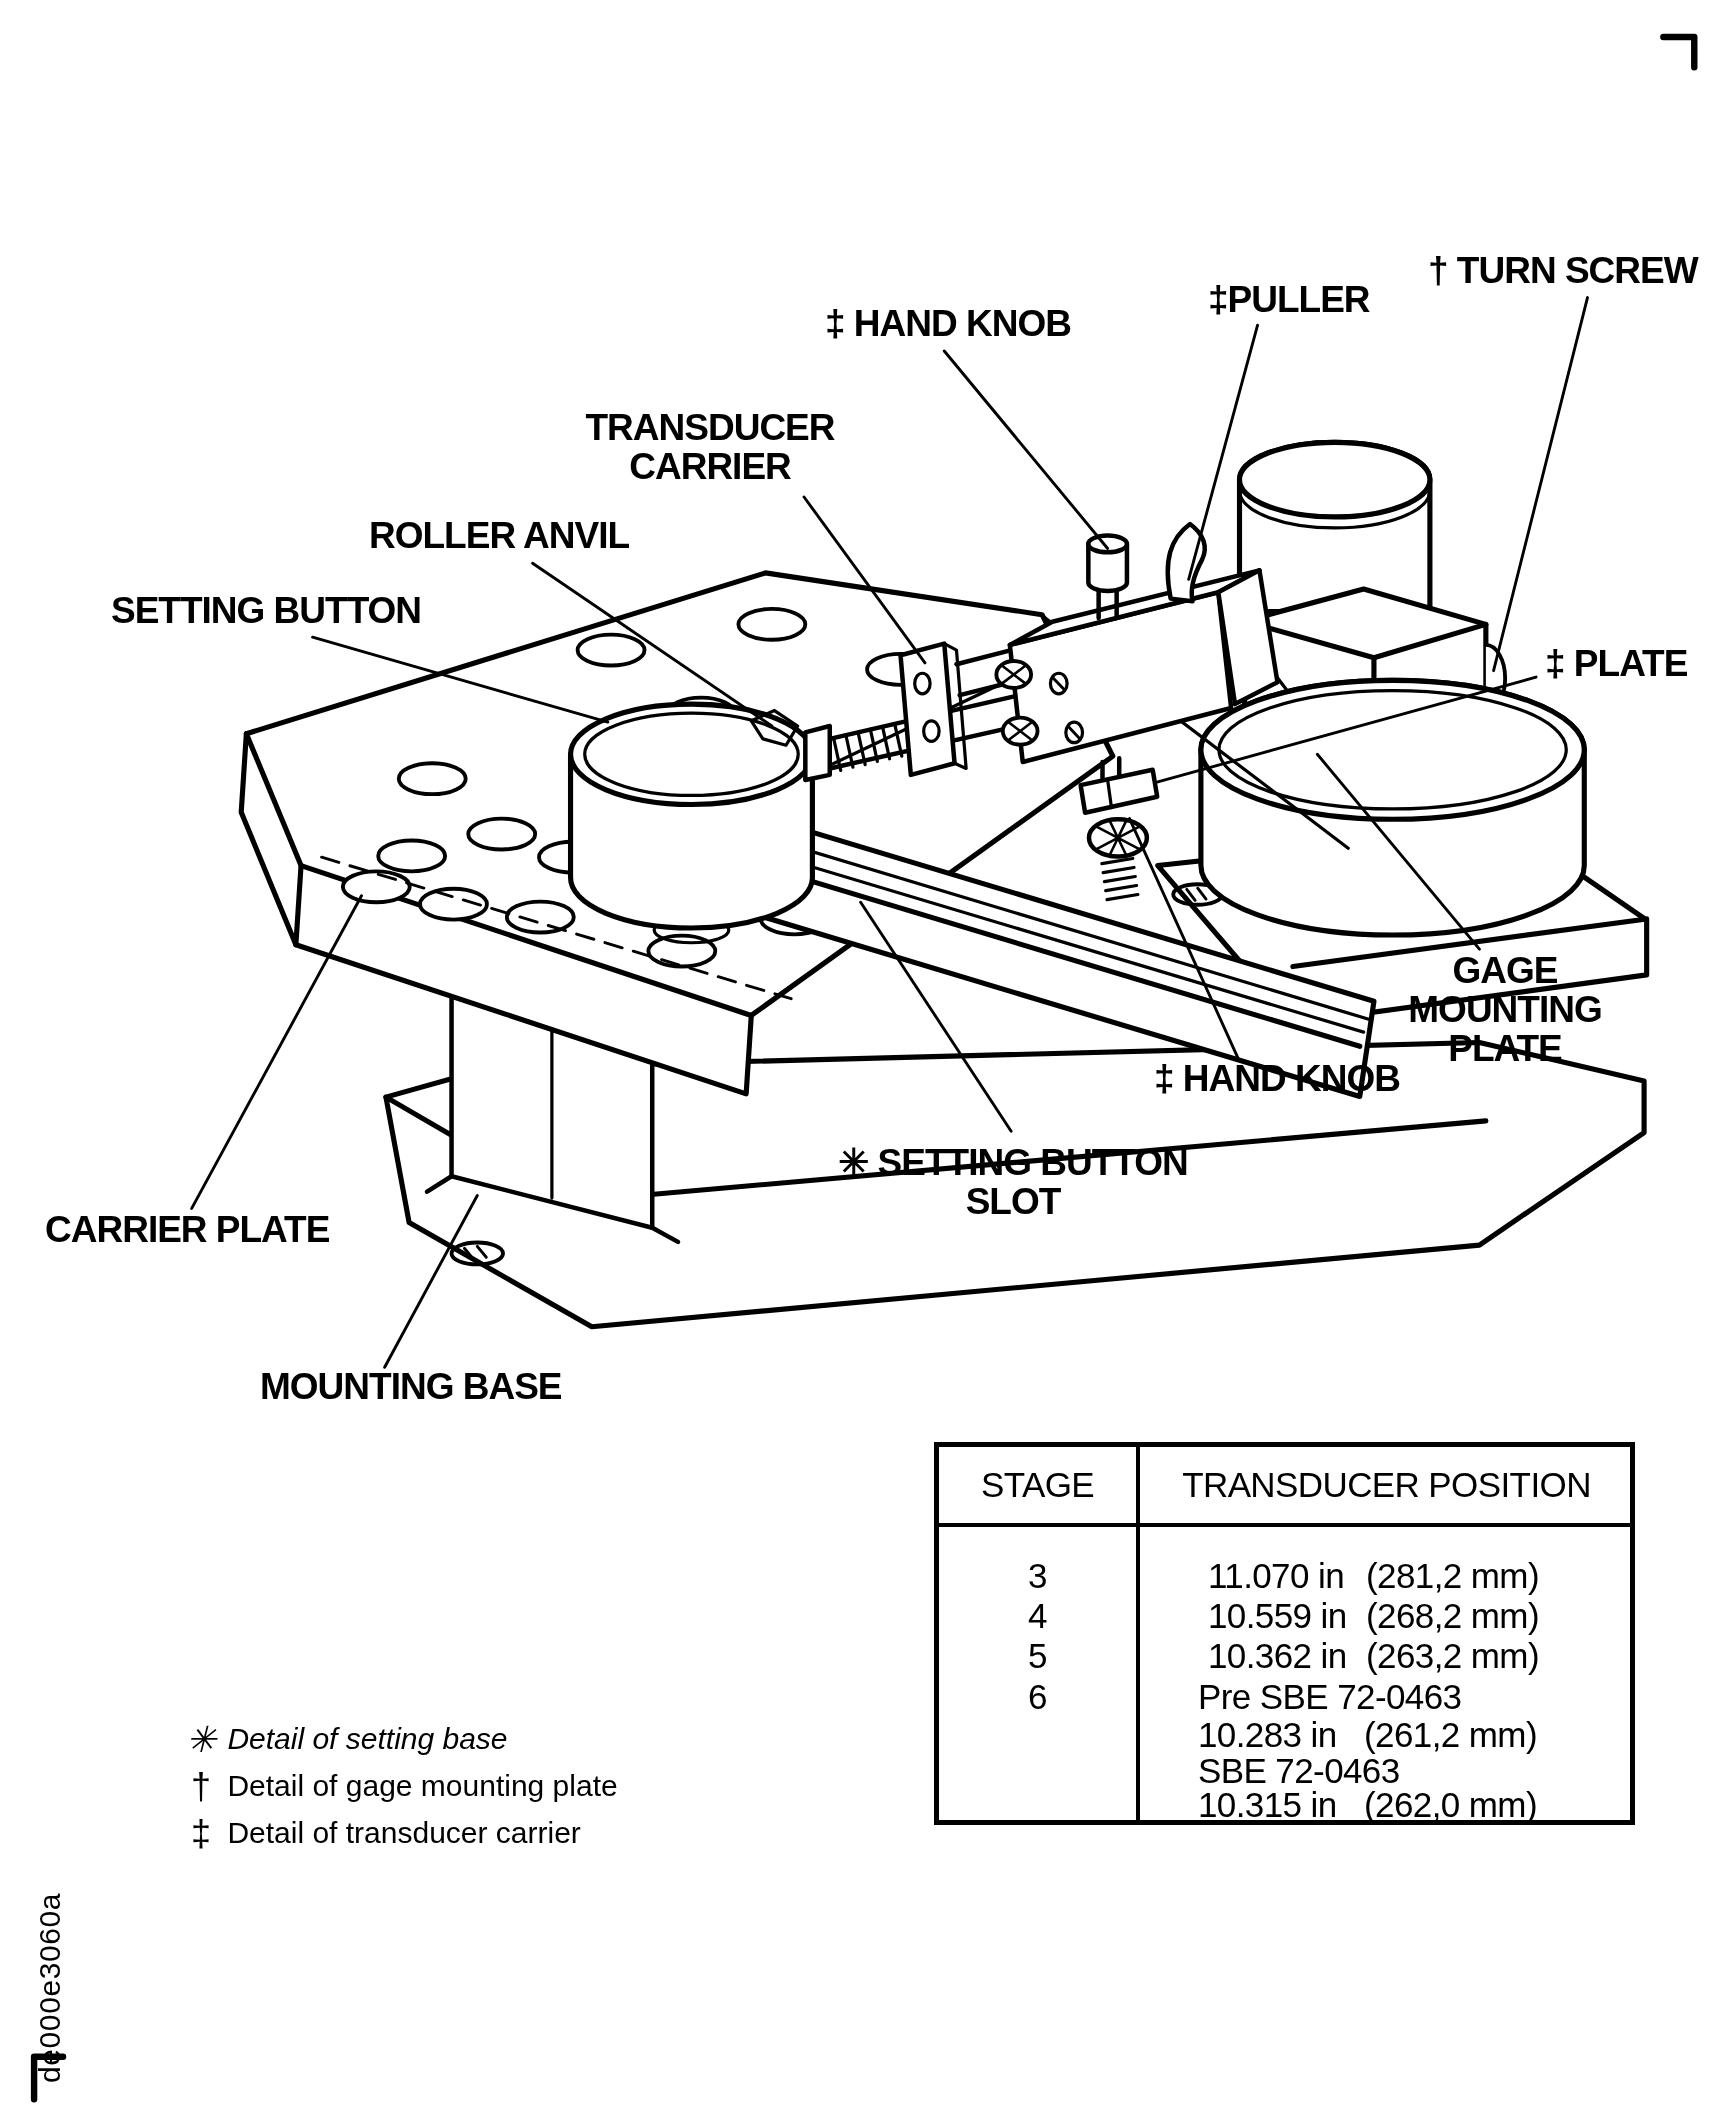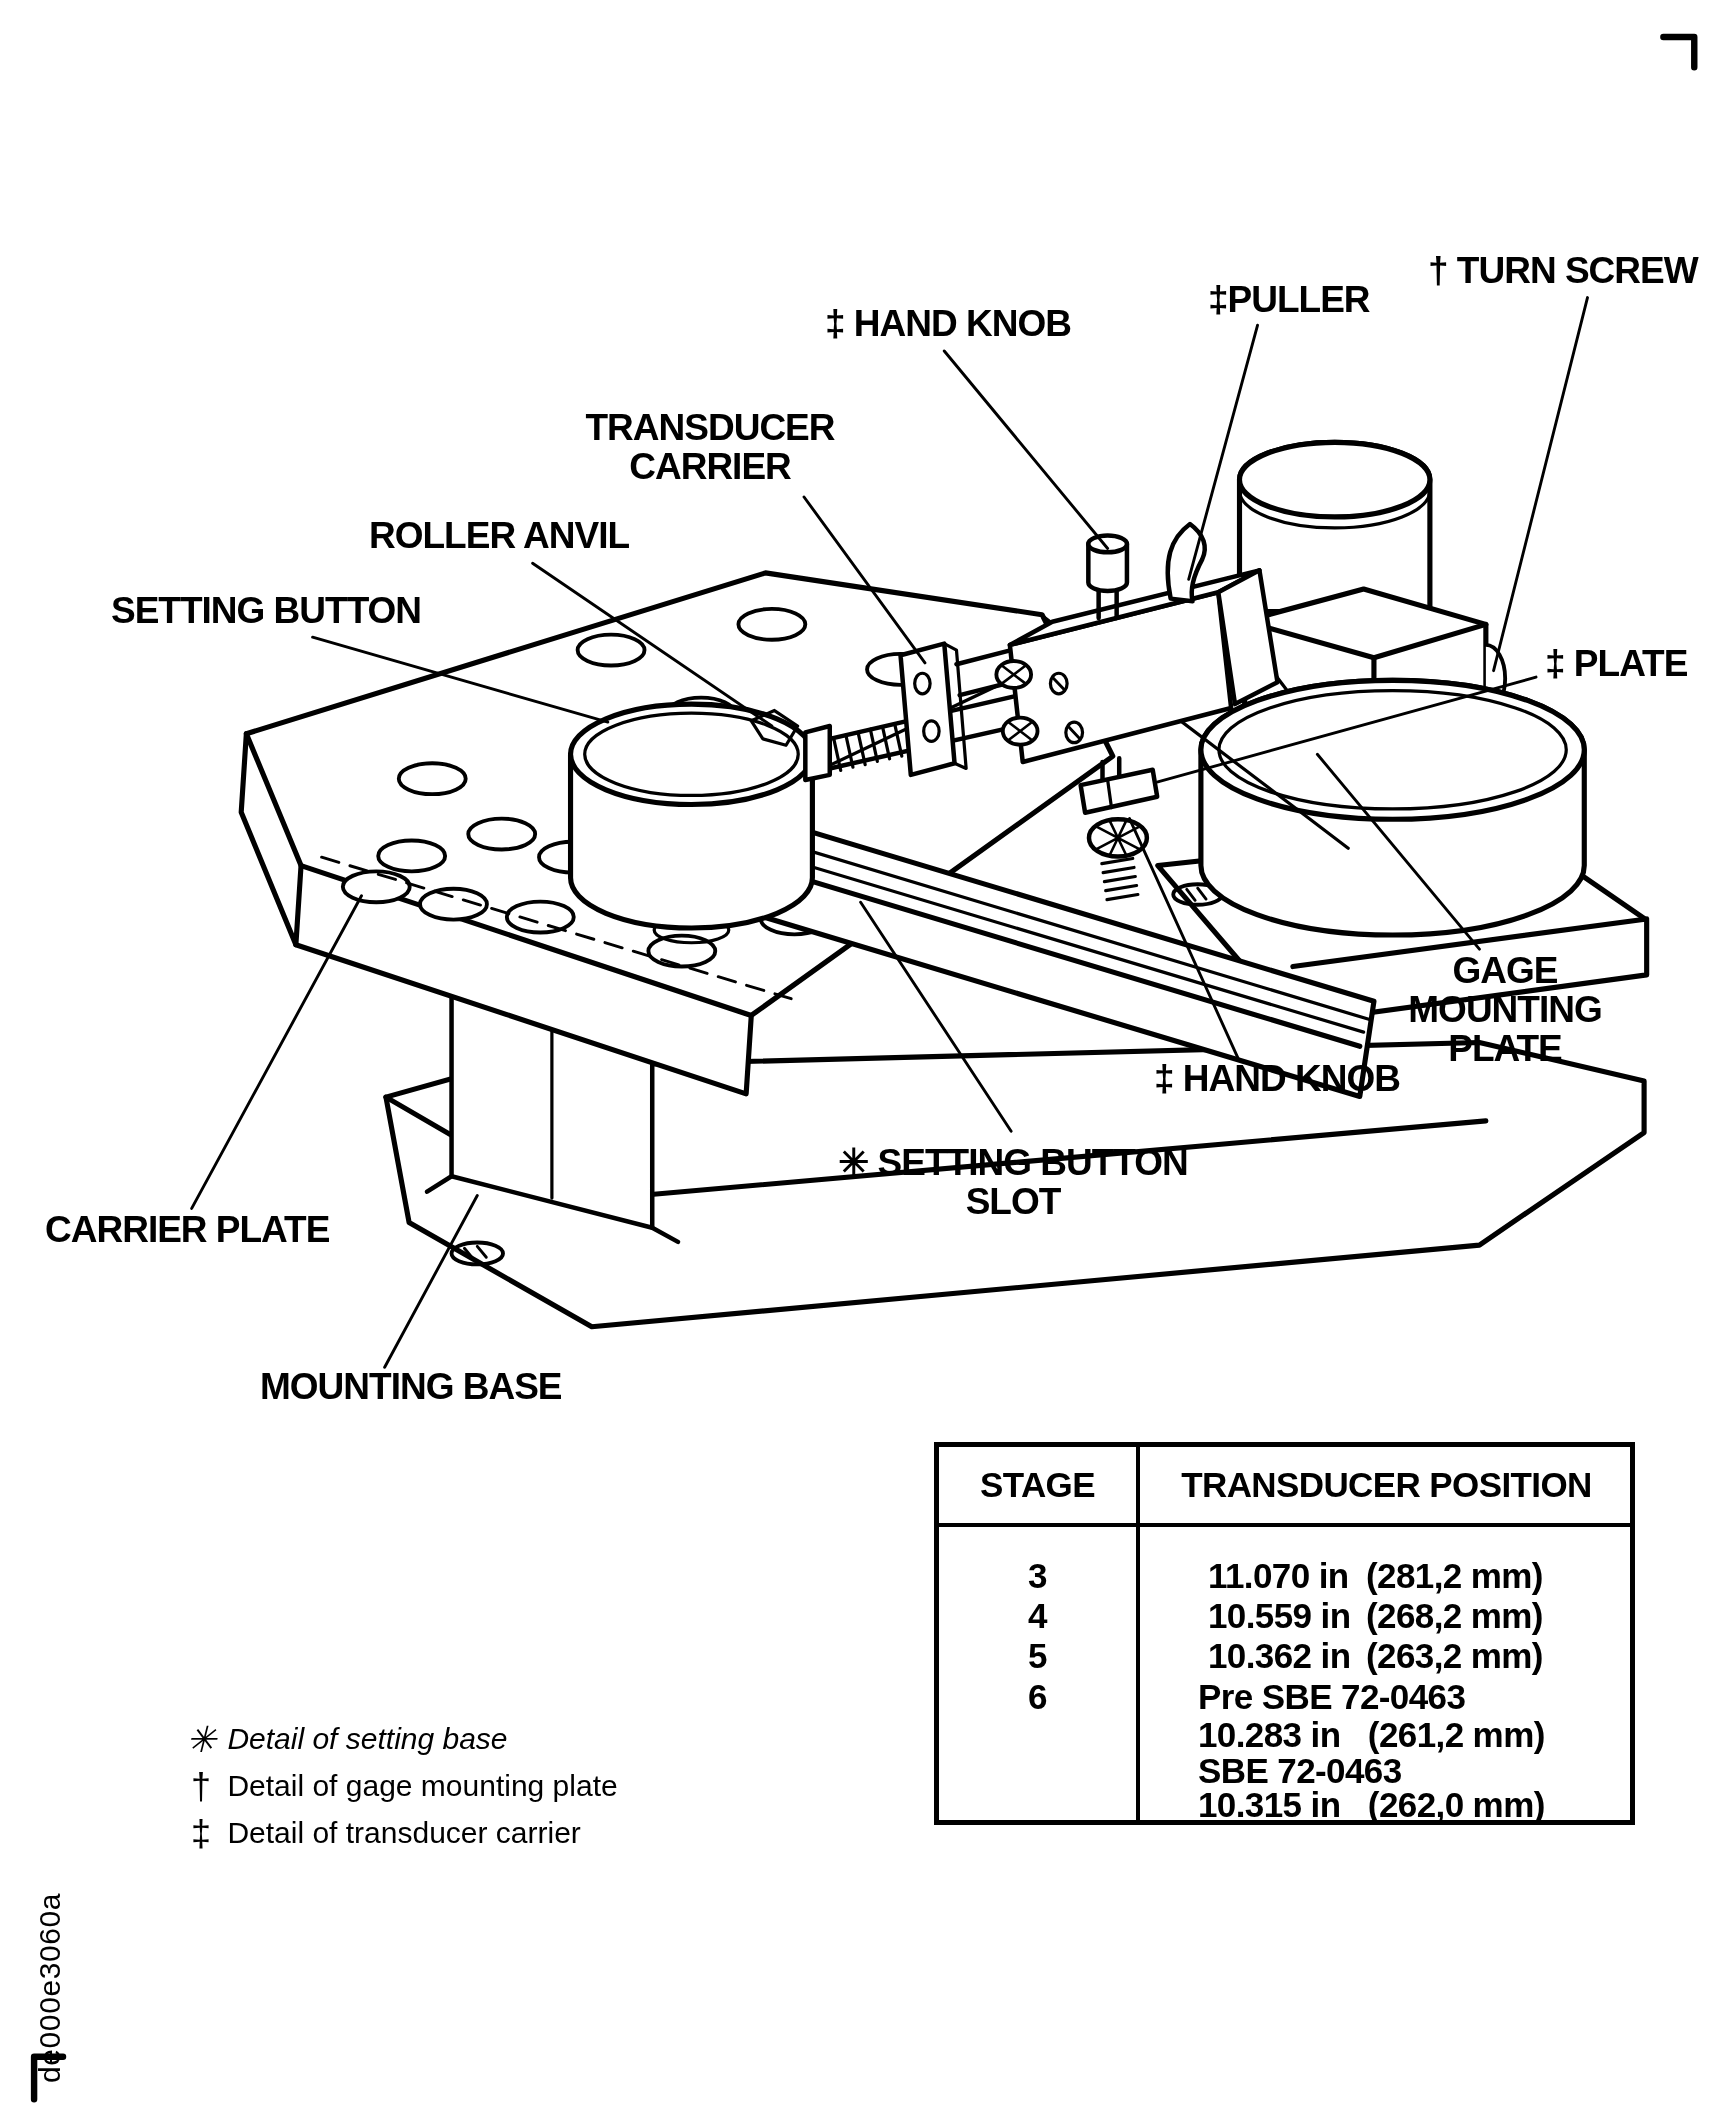--- a/index.html
+++ b/index.html
@@ -33,21 +33,21 @@
   #lbl-gage-mounting-plate{left:1505px;top:952px;}
   #lbl-hand-knob-bottom{left:1154px;top:1060px;}
   #lbl-setting-button-slot{left:1013px;top:1144px;}
   #lbl-setting-plate{left:45px;top:1211px;}
   #lbl-setting-base{left:260px;top:1368px;}
   
   .dtable{
     position:absolute;left:934px;top:1442px;
     width:701px;height:383px;
     border:5.8px solid #000;box-sizing:border-box;
-    font-weight:700;font-size:35px;letter-spacing:-0.6px;
+    font-weight:400;font-size:35px;letter-spacing:-0.6px;
   }
   .dtable .vdiv{position:absolute;left:197px;top:0;bottom:0;width:3.9px;background:#000;}
   .dtable .hdiv{position:absolute;left:0;right:0;top:76px;height:3.9px;background:#000;}
   .dtable .cell{position:absolute;white-space:nowrap;}
   .dtable .c-stage{left:0;width:197px;text-align:center;}
   .h-stage{top:18px;}
   .h-pos{left:201px;width:493px;text-align:center;top:18px;}
   .r1{top:109px;} .r2{top:149px;} .r3{top:189px;}
   .r4a{top:230px;} .r4b{top:268px;} .r4c{top:304px;} .r4d{top:338px;}
   .c-in{left:269px;} .c-mm{left:427px;} .c-l6{left:259px;}

